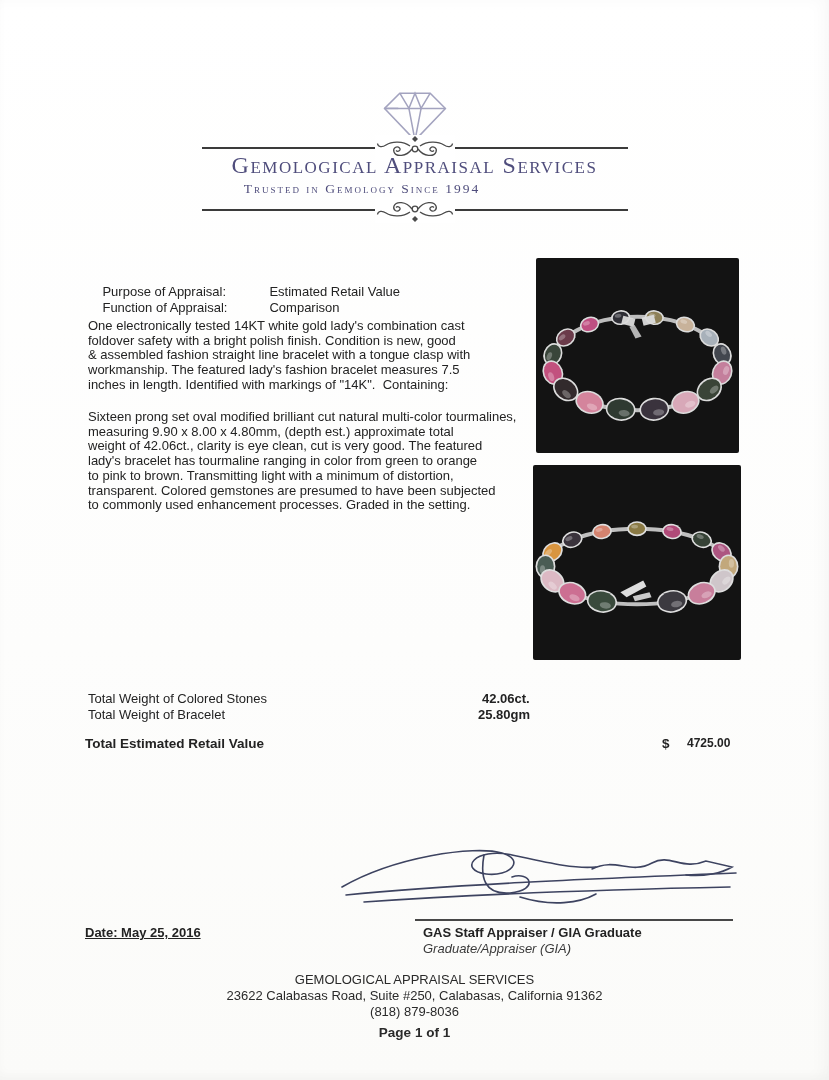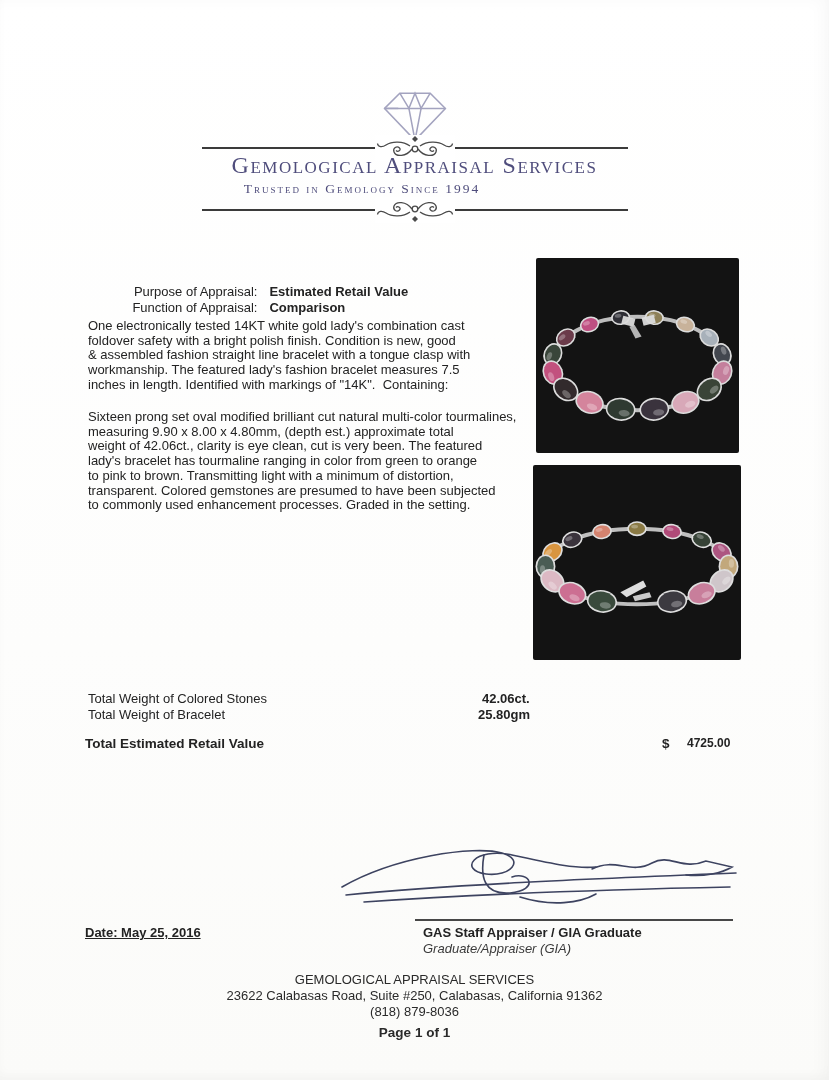--- a/index.html
+++ b/index.html
@@ -33,22 +33,22 @@
   .tagline{
     left:0;top:181px;width:724px;text-align:center;
     font-family:"Liberation Serif", serif;
     font-variant:small-caps;
     font-size:13.5px;line-height:16px;letter-spacing:2px;
     color:var(--brand_purple,#4f4d7c);
   }
 
   
   .meta-row{left:88px;font-size:13px;line-height:15px;white-space:pre;}
-  .meta-label{display:inline-block;width:155px;text-align:right;}
-  .meta-value{font-weight:bold;padding-left:12px;}
+  .meta-label{display:inline-block;width:155px;}
+  .meta-value{font-weight:normal;padding-left:12px;}
 
   
   .para{left:88px;font-size:13px;}
   .tline{line-height:14.7px;white-space:pre;}
 
   
   .photo{border-radius:2px;overflow:hidden;}
   .photo-1{left:536px;top:258px;width:203px;height:195px;}
   .photo-2{left:533px;top:465px;width:208px;height:195px;}
   .photo svg{display:block;width:100%;height:100%;}
@@ -135,21 +135,21 @@
     <div class="tline">One electronically tested 14KT white gold lady's combination cast</div>
     <div class="tline">foldover safety with a bright polish finish. Condition is new, good</div>
     <div class="tline">&amp; assembled fashion straight line bracelet with a tongue clasp with</div>
     <div class="tline">workmanship. The featured lady's fashion bracelet measures 7.5</div>
     <div class="tline">inches in length. Identified with markings of "14K".  Containing:</div>
   </div>
 
   <div class="abs para" style="top:410px">
     <div class="tline">Sixteen prong set oval modified brilliant cut natural multi-color tourmalines,</div>
     <div class="tline">measuring 9.90 x 8.00 x 4.80mm, (depth est.) approximate total</div>
-    <div class="tline">weight of 42.06ct., clarity is eye clean, cut is very been. The featured</div>
+    <div class="tline">weight of 42.06ct., clarity is eye clean, cut is very good. The featured</div>
     <div class="tline">lady's bracelet has tourmaline ranging in color from green to orange</div>
     <div class="tline">to pink to brown. Transmitting light with a minimum of distortion,</div>
     <div class="tline">transparent. Colored gemstones are presumed to have been subjected</div>
     <div class="tline">to commonly used enhancement processes. Graded in the setting.</div>
   </div>
 
   <div class="abs photo photo-1">
     <svg id="photo1-svg" viewBox="0 0 200 196" preserveAspectRatio="none">
         <rect x="0" y="0" width="200" height="196" fill="#131313"></rect>
         <ellipse cx="100" cy="106" rx="85" ry="47" fill="none" stroke="#dcdcdc" stroke-width="4" opacity="0.85"></ellipse>

